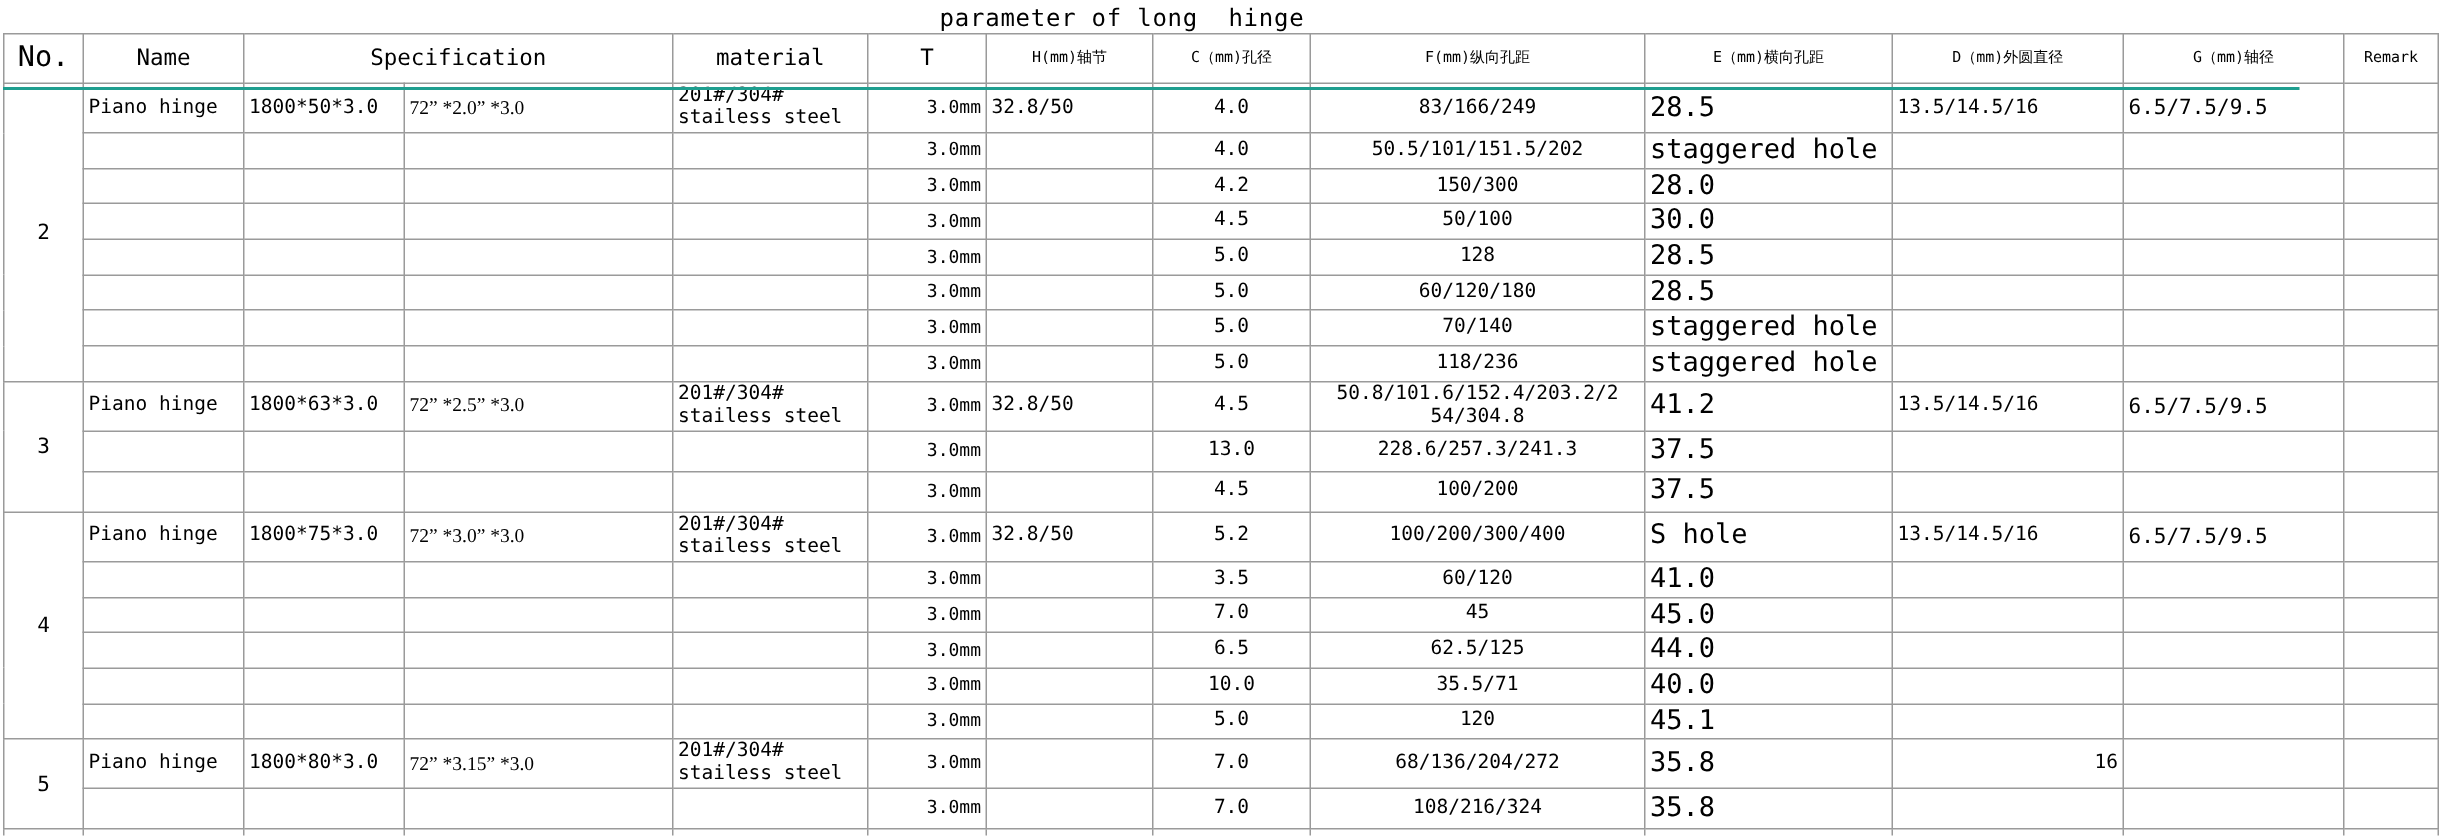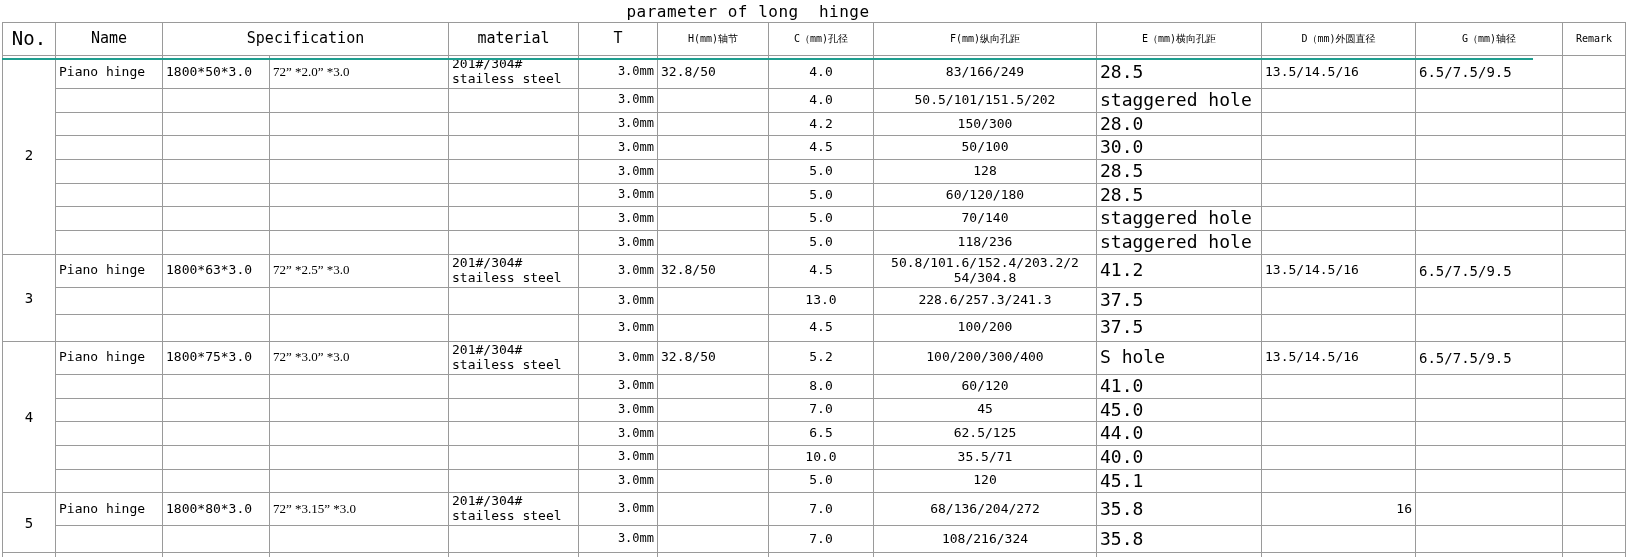--- a/index.html
+++ b/index.html
@@ -287,21 +287,21 @@
         <td class="c-g">6.5/7.5/9.5</td>
         <td class="c-remark"></td>
       </tr>
       <tr class="r-short">
         <td class="c-name empty"></td>
         <td class="c-spec1 empty"></td>
         <td class="c-spec2 empty"></td>
         <td class="c-material empty"></td>
         <td class="c-t">3.0mm</td>
         <td class="c-h empty"></td>
-        <td class="c-c">8.0</td>
+        <td class="c-c">3.5</td>
         <td class="c-f">60/120</td>
         <td class="c-e">41.0</td>
         <td class="c-d empty"></td>
         <td class="c-g empty"></td>
         <td class="c-remark empty"></td>
       </tr>
       <tr class="r-short">
         <td class="c-name empty"></td>
         <td class="c-spec1 empty"></td>
         <td class="c-spec2 empty"></td>

